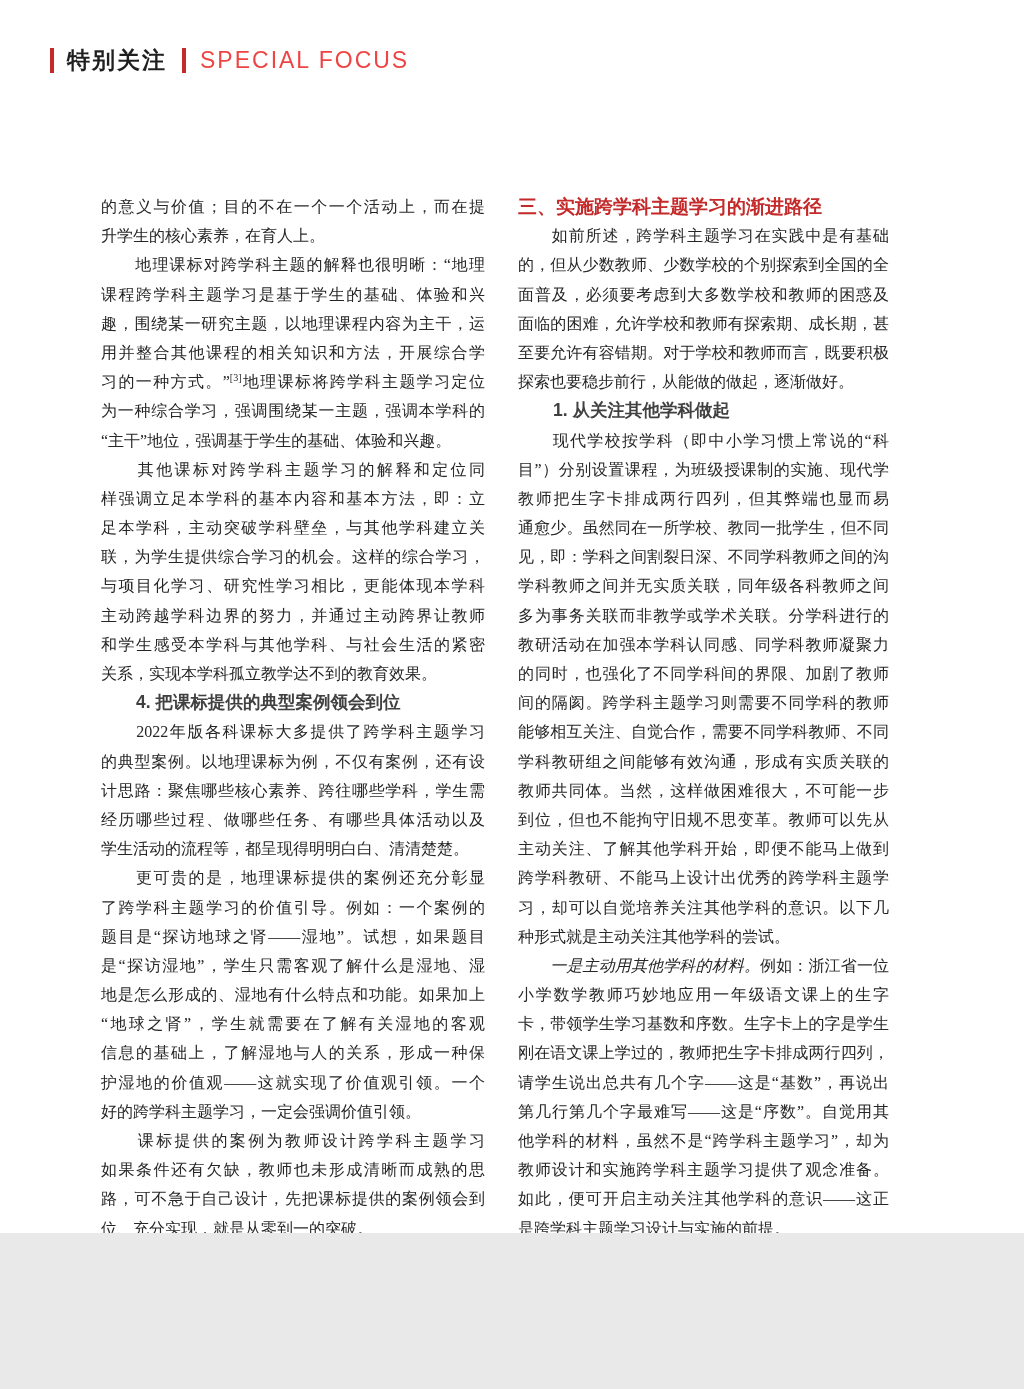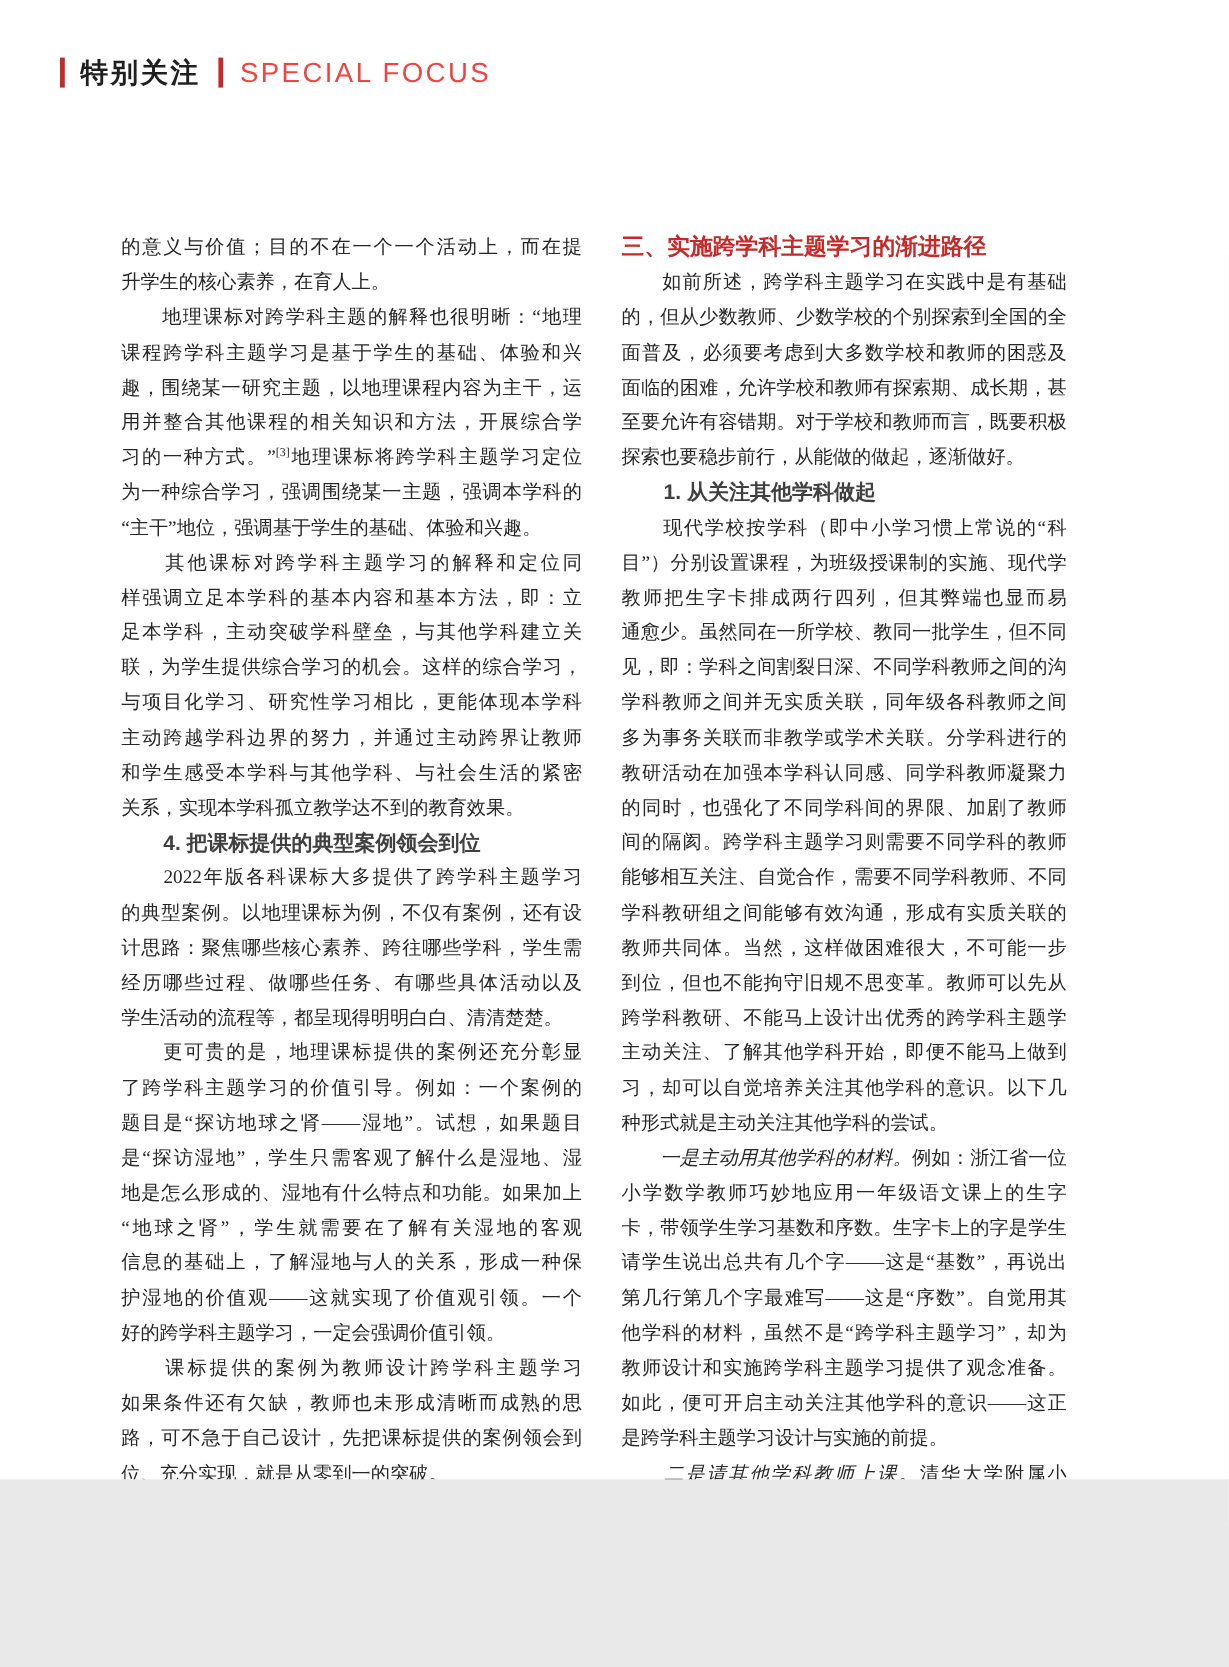--- a/index.html
+++ b/index.html
@@ -108,27 +108,28 @@
       <div class="ln j"><span>见，即：学科之间割裂日深、不同学科教师之间的沟</span></div>
       <div class="ln j"><span>学科教师之间并无实质关联，同年级各科教师之间</span></div>
       <div class="ln j"><span>多为事务关联而非教学或学术关联。分学科进行的</span></div>
       <div class="ln j"><span>教研活动在加强本学科认同感、同学科教师凝聚力</span></div>
       <div class="ln j"><span>的同时，也强化了不同学科间的界限、加剧了教师</span></div>
       <div class="ln j"><span>间的隔阂。跨学科主题学习则需要不同学科的教师</span></div>
       <div class="ln j"><span>能够相互关注、自觉合作，需要不同学科教师、不同</span></div>
       <div class="ln j"><span>学科教研组之间能够有效沟通，形成有实质关联的</span></div>
       <div class="ln j"><span>教师共同体。当然，这样做困难很大，不可能一步</span></div>
       <div class="ln j"><span>到位，但也不能拘守旧规不思变革。教师可以先从</span></div>
+      <div class="ln j"><span>主动关注、了解其他学科开始，即便不能马上做到</span></div>
       <div class="ln j"><span>跨学科教研、不能马上设计出优秀的跨学科主题学</span></div>
-      <div class="ln j"><span>主动关注、了解其他学科开始，即便不能马上做到</span></div>
       <div class="ln j"><span>习，却可以自觉培养关注其他学科的意识。以下几</span></div>
       <div class="ln l"><span>种形式就是主动关注其他学科的尝试。</span></div>
       <div class="ln j"><span>　　</span><span class="kai">一是主动用其他学科的材料。</span><span>例如：浙江省一位</span></div>
       <div class="ln j"><span>小学数学教师巧妙地应用一年级语文课上的生字</span></div>
       <div class="ln j"><span>卡，带领学生学习基数和序数。生字卡上的字是学生</span></div>
+      <div class="ln j"><span>刚在语文课上学过的，教师把生字卡排成两行四列，</span></div>
       <div class="ln j"><span>请学生说出总共有几个字——这是“基数”，再说出</span></div>
       <div class="ln j"><span>第几行第几个字最难写——这是“序数”。自觉用其</span></div>
       <div class="ln j"><span>他学科的材料，虽然不是“跨学科主题学习”，却为</span></div>
       <div class="ln j"><span>教师设计和实施跨学科主题学习提供了观念准备。</span></div>
       <div class="ln j"><span>如此，便可开启主动关注其他学科的意识——这正</span></div>
       <div class="ln l"><span>是跨学科主题学习设计与实施的前提。</span></div>
       <div class="ln j"><span>　　</span><span class="kai">二是请其他学科教师上课。</span><span>清华大学附属小</span></div>
     </div>
 
   <div class="ftr">

